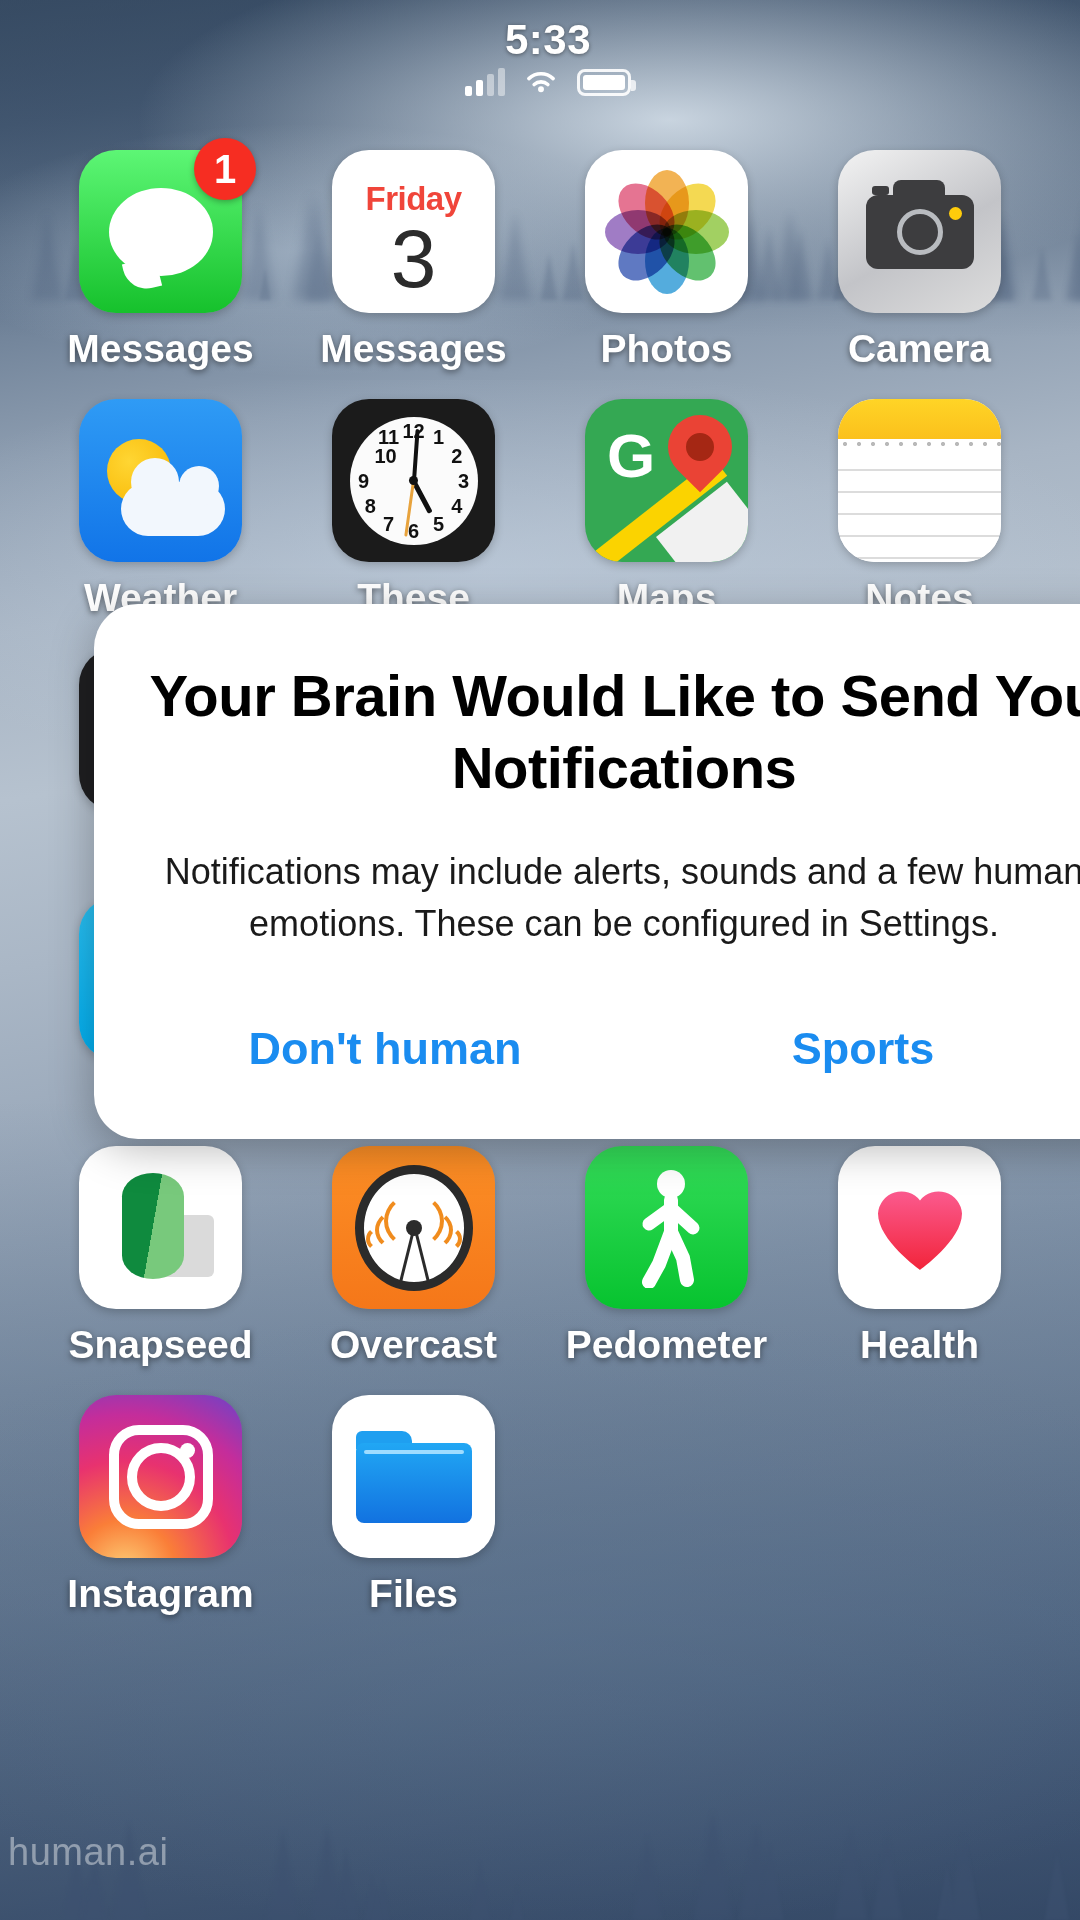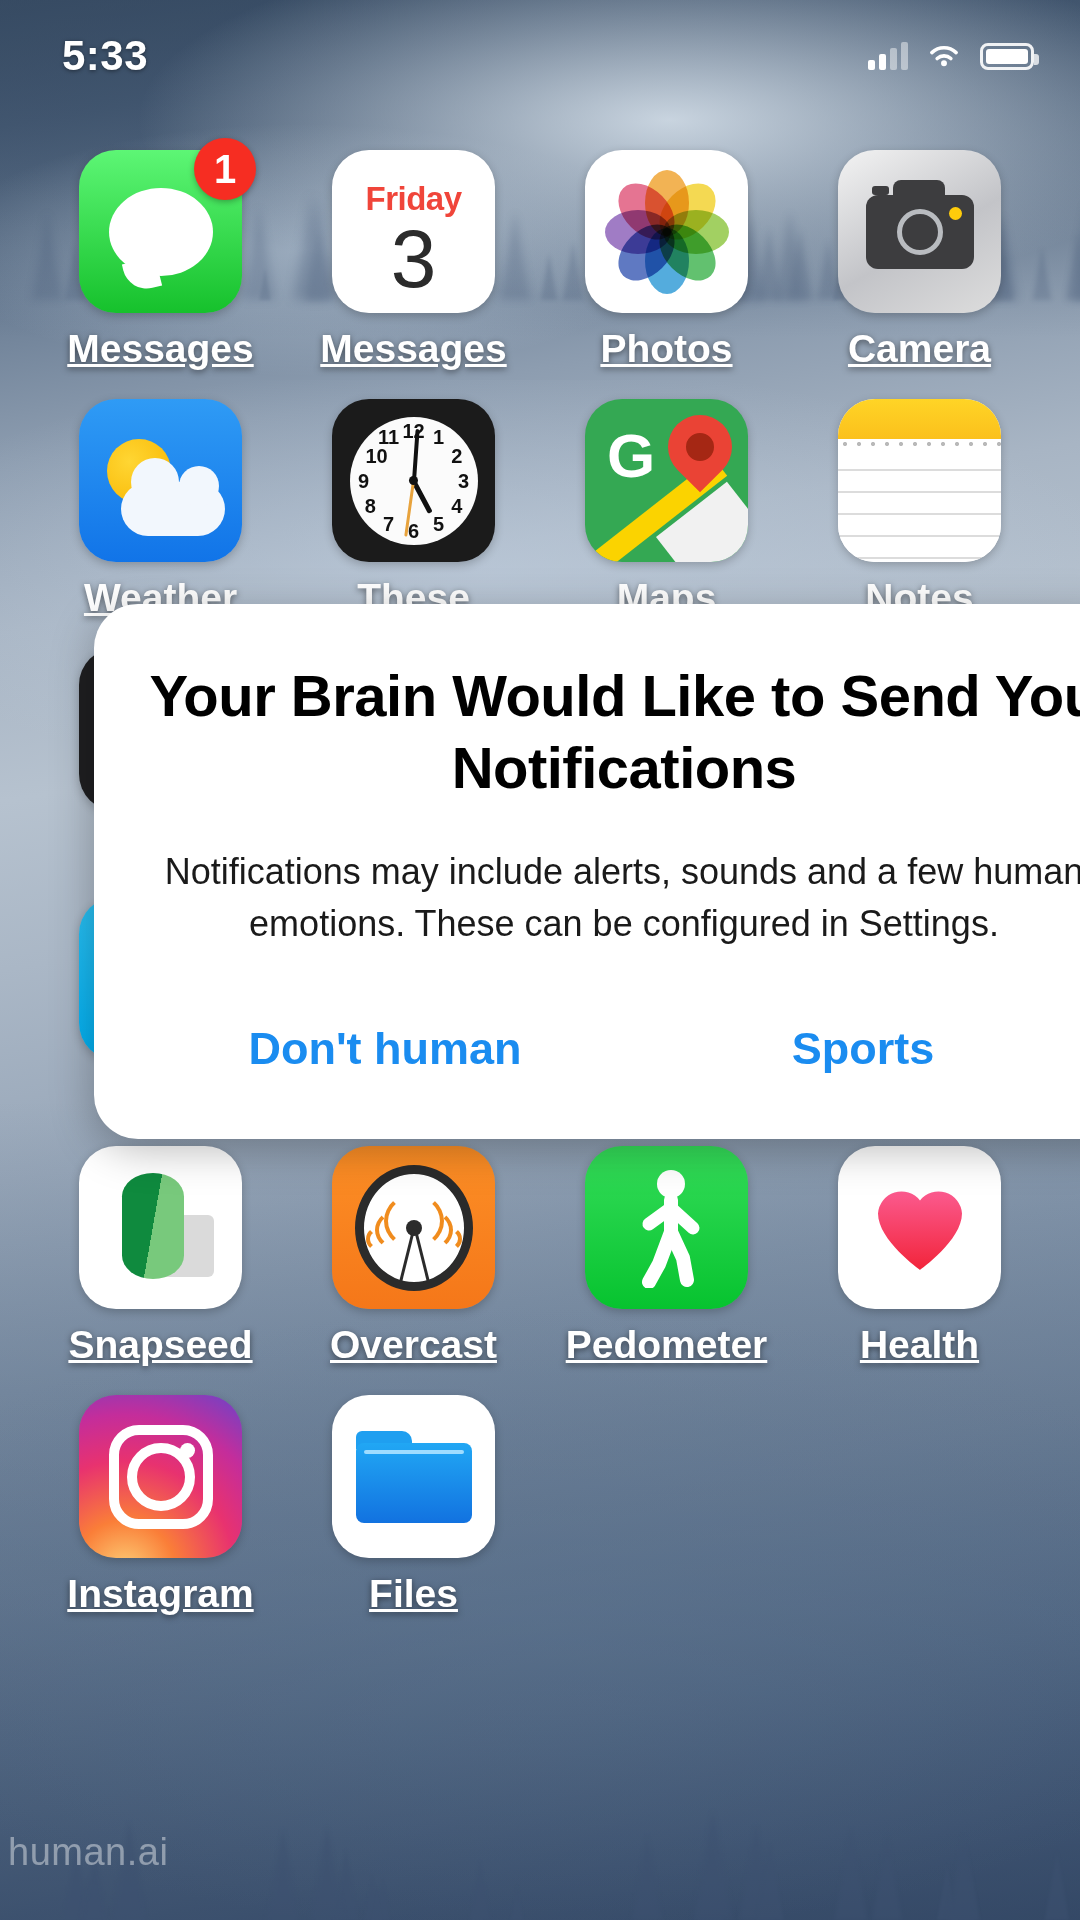--- a/index.html
+++ b/index.html
@@ -57,20 +57,21 @@
   .trees.far span { opacity: .45; filter: blur(3px); }
 
   
   #statusbar {
     position: absolute; top: 0; left: 0; right: 0; height: 96px;
     display: flex; align-items: center; justify-content: space-between;
     padding: 16px 46px 0 62px;
     color: #fff;
     text-shadow: 0 1px 4px rgba(0,0,0,.45);
     z-index: 30;
+    flex-direction: column;
   }
   #clock-time { font-size: 42px; font-weight: bold; letter-spacing: .5px; }
   .status-right { display: flex; align-items: center; gap: 17px; }
   .sig { display: flex; align-items: flex-end; gap: 4px; height: 28px; }
   .sig i { display: block; width: 7px; background: #fff; border-radius: 2px; }
   .sig i:nth-child(1) { height: 10px; }
   .sig i:nth-child(2) { height: 16px; }
   .sig i:nth-child(3) { height: 22px; opacity: .45; }
   .sig i:nth-child(4) { height: 28px; opacity: .45; }
   .batt {
@@ -100,21 +101,20 @@
     border-radius: 37px;
     overflow: hidden;
     box-shadow: 0 3px 10px rgba(0,0,0,.22);
     display: flex; align-items: center; justify-content: center;
   }
   .label {
     margin-top: 14px;
     color: #fff; font-size: 39px; font-weight: bold;
     text-shadow: 0 2px 6px rgba(0,0,0,.5);
     white-space: nowrap;
-    text-decoration: underline;
   }
   .badge {
     position: absolute; top: -12px; right: -14px;
     min-width: 62px; height: 62px;
     background: #f62d22;
     border-radius: 31px;
     color: #fff; font-size: 40px; font-weight: bold;
     display: flex; align-items: center; justify-content: center;
     box-shadow: 0 2px 6px rgba(0,0,0,.3);
     z-index: 4;
@@ -467,21 +467,21 @@
           <div class="clockpin"></div>
         <span style="left: 89px; top: 20.6987px;">1</span>
             <span style="left: 107.301px; top: 39px;">2</span>
             <span style="left: 114px; top: 64px;">3</span>
             <span style="left: 107.301px; top: 89px;">4</span>
             <span style="left: 89px; top: 107.301px;">5</span>
             <span style="left: 64px; top: 114px;">6</span>
             <span style="left: 39px; top: 107.301px;">7</span>
             <span style="left: 20.6987px; top: 89px;">8</span>
             <span style="left: 14px; top: 64px;">9</span>
-            <span style="left: 27px; top: 39px;">10</span>
+            <span style="left: 36px; top: 39px;">10</span>
             <span style="left: 39px; top: 20.6987px;">11</span>
             <span style="left: 64px; top: 14px;">12</span>
           </div>
       </div>
       <div class="label">These</div>
     </div>
 
     <div class="app">
       <div class="icon ic-maps">
         <div class="m-white"></div>

